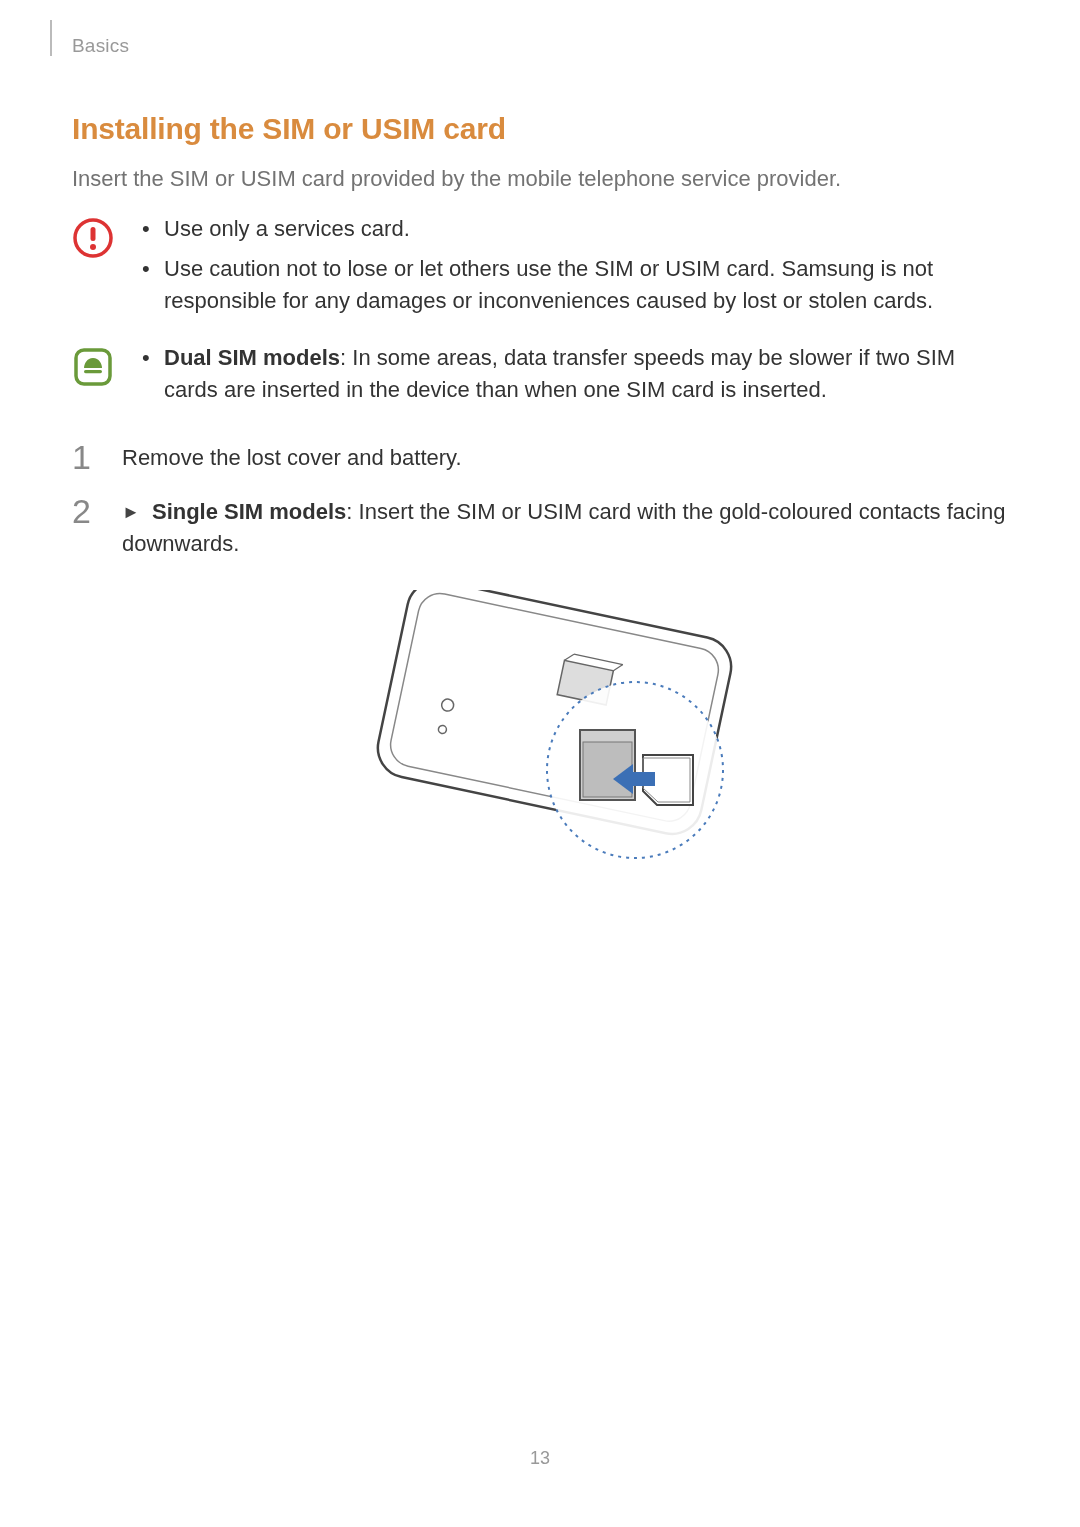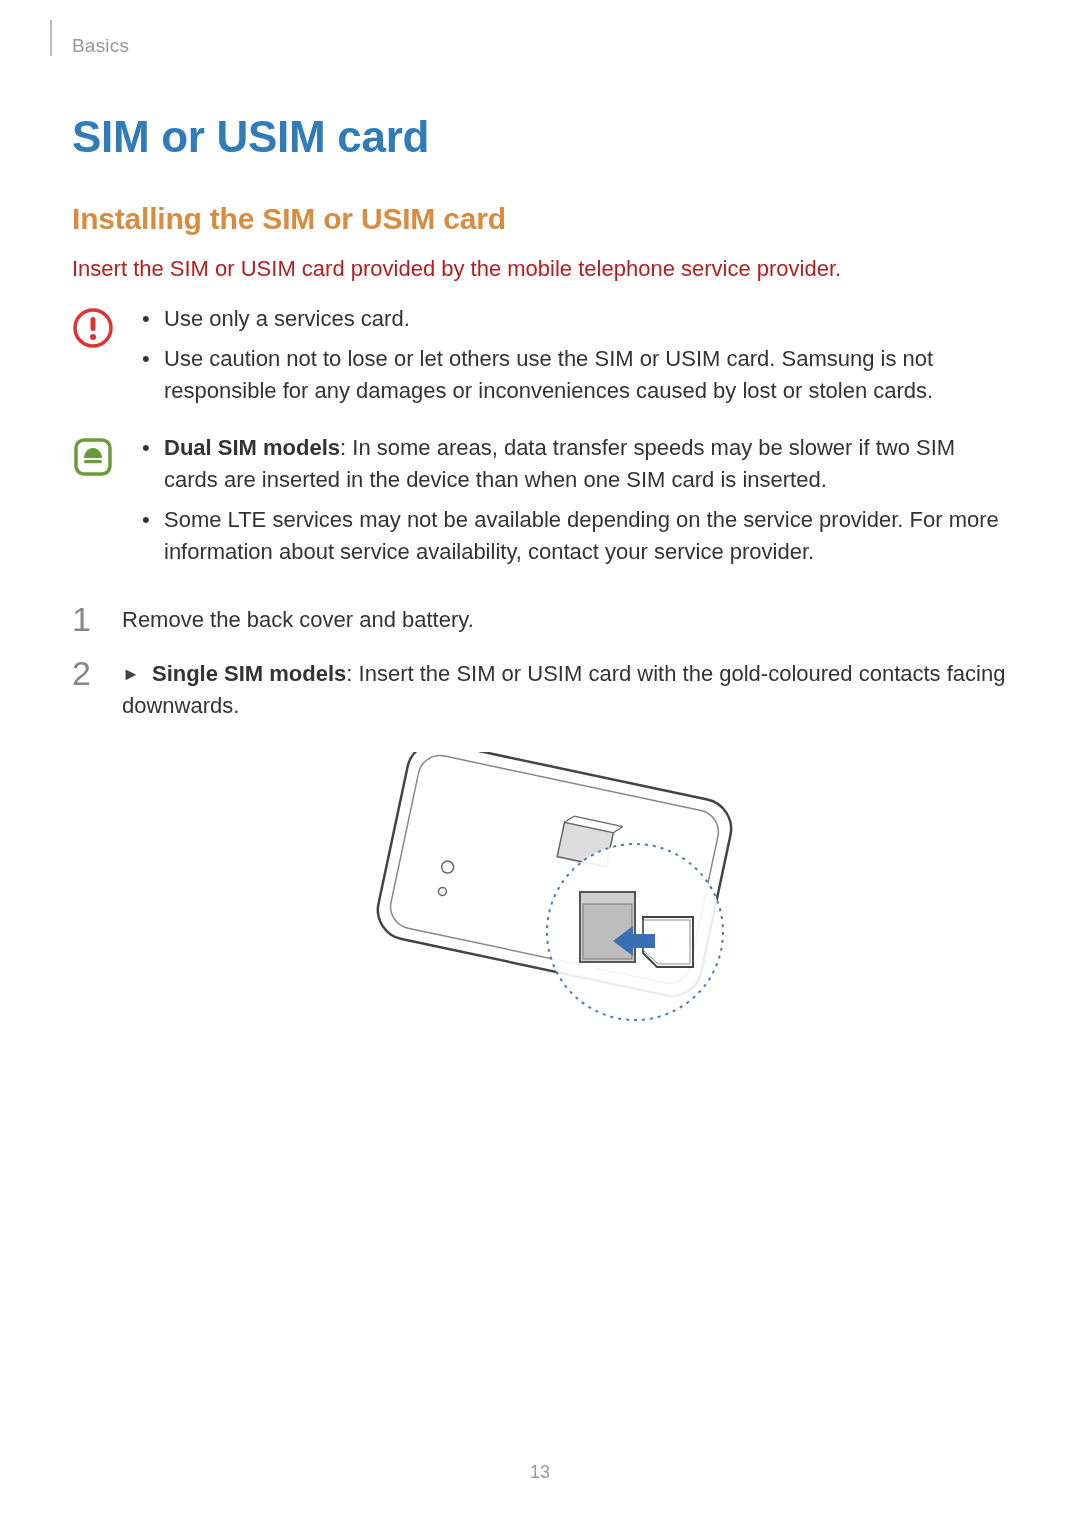--- a/index.html
+++ b/index.html
@@ -44,21 +44,21 @@
   }
   h2.subtitle {
     font-size: 30px;
     font-weight: 700;
     color: #d98b3e;
     margin: 0 0 18px 0;
     letter-spacing: -0.2px;
   }
   p.intro {
     font-size: 22px;
-    color: #b91c1c;
+    color: #737373;
     margin: 0 0 18px 0;
     line-height: 1.4;
   }
   .note-block {
     display: flex;
     align-items: flex-start;
     gap: 22px;
     margin: 0 0 18px 0;
   }
   .note-icon {
@@ -120,37 +120,36 @@
   .bold { font-weight: 600; }
   .diagram-wrap {
     width: 100%;
     margin-top: 30px;
     display: flex;
     justify-content: center;
   }
   .diagram-wrap svg { width: 420px; height: 280px; }
   .page-number {
     position: absolute;
-    bottom: 44px;
+    bottom: 58px;
     left: 0;
     width: 100%;
     text-align: center;
     font-size: 18px;
     color: #999;
   }
 </style>
 </head>
 <body>
 
 <div class="page">
   <div class="header-rule"></div>
 
   <div class="breadcrumb">Basics</div>
 
-  <h1 class="title">SIM or USIM card</h1>
 
   <h2 class="subtitle">Installing the SIM or USIM card</h2>
 
   <p class="intro">Insert the SIM or USIM card provided by the mobile telephone service provider.</p>
 
   <div class="note-block">
     <div class="note-icon">
       <svg viewBox="0 0 42 42">
         <circle cx="21" cy="21" r="18" fill="none" stroke="#d33" stroke-width="3.5"></circle>
         <rect x="18.5" y="10" width="5" height="14" rx="2.5" fill="#d33"></rect>
@@ -168,31 +167,28 @@
       <svg viewBox="0 0 42 42">
         <rect x="4" y="4" width="34" height="34" rx="8" fill="none" stroke="#6a9a3a" stroke-width="3.5"></rect>
         <path d="M21 12 C15 12 12 18 12 22 L30 22 C30 18 27 12 21 12 Z" fill="#6a9a3a"></path>
         <rect x="12" y="24" width="18" height="3.2" rx="1.6" fill="#6a9a3a"></rect>
       </svg>
     </div>
     <ul class="note-list">
       <li>
         <span class="bold">Dual SIM models</span><span>: In some areas, data transfer speeds may be slower if two SIM cards are inserted in the device than when one SIM card is inserted.</span>
       </li>
-      <li>
-        <span>Some LTE services may not be available depending on the service provider. For more information about service availability, contact your service provider.</span>
-      </li>
     </ul>
   </div>
 
   <ol class="steps">
     <li>
       <span class="step-num">1</span>
       <div class="step-body">
-        <span>Remove the back cover and battery.</span>
+        <span>Remove the lost cover and battery.</span>
       </div>
     </li>
     <li>
       <span class="step-num">2</span>
       <div class="step-body">
         <span class="glyph">►</span>
         <span class="bold">Single SIM models</span><span>: Insert the SIM or USIM card with the gold-coloured contacts facing downwards.</span>
 
         <div class="diagram-wrap">
           <svg viewBox="0 0 420 280">

